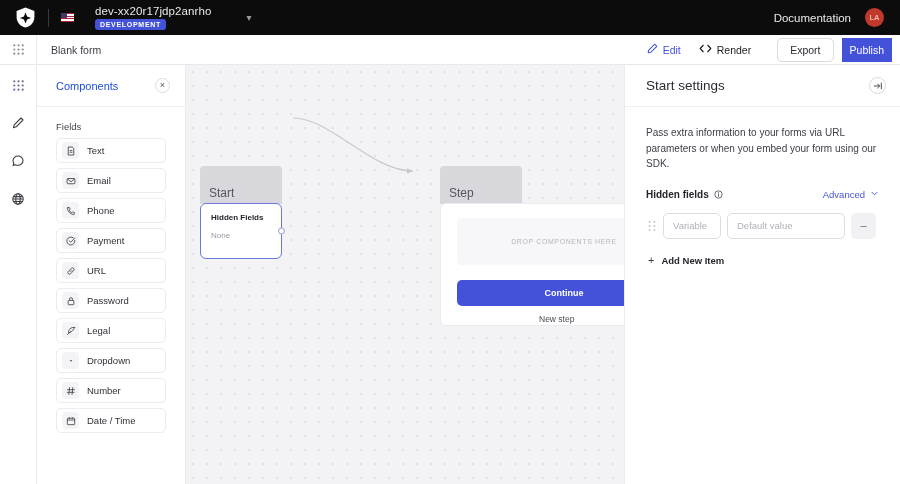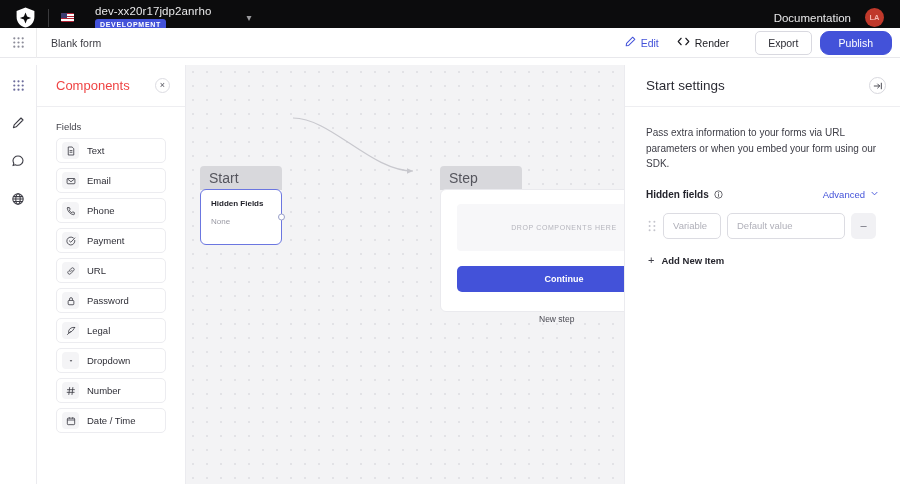--- a/index.html
+++ b/index.html
@@ -45,40 +45,40 @@
   .topright { margin-left: auto; display: flex; align-items: center; gap: 14px; padding-right: 6px; }
   .doclink { color: #e9e9ea; font-size: 11.5px; }
   .avatar {
     width: 19px; height: 19px; border-radius: 50%;
     background: #c0392b; color: #f3b8b0; font-size: 7.5px; font-weight: bold;
     display: flex; align-items: center; justify-content: center;
   }
 
   
   .subbar {
-    position: absolute; top: 28px; left: 0; width: 900px; height: 30px;
+    position: absolute; top: 35px; left: 0; width: 900px; height: 30px;
     background: #fff; border-bottom: 1px solid #e8e8ec;
     display: flex; align-items: center;
   }
   .gridicon { width: 36px; display: flex; align-items: center; justify-content: center; }
   .gridicon svg { display:block; }
   .subdiv { width: 1px; height: 30px; background: #ececed; }
   .formname { font-size: 10.5px; color: #3c3c43; margin-left: 14px; }
   .modes { margin-left: auto; display: flex; align-items: center; gap: 18px; }
   .mode { display: flex; align-items: center; gap: 5px; font-size: 10.5px; }
   .mode.edit { color: #4352d9; }
   .mode.render { color: #1c1c22; }
   .actions { display: flex; align-items: center; gap: 8px; margin-left: 26px; margin-right: 8px; }
   .btn-export {
     font-size: 10.5px; color: #2c2c34; background: #fff;
     border: 1px solid #d9d9e0; border-radius: 5px; padding: 5px 12px;
   }
   .btn-publish {
     font-size: 10.5px; color: #fff; background: #4352d9;
-    border: 1px solid #4352d9; border-radius: 9px; padding: 5px 18px;
+    border: 1px solid #4352d9; border-radius: 0; padding: 5px 7px;
   }
 
   
   .rail {
     position: absolute; top: 65px; left: 0; width: 37px; height: 419px;
     background: #fff; border-right: 1px solid #ebebef;
     display: flex; flex-direction: column; align-items: center;
     padding-top: 9px; gap: 16px;
   }
   .railbtn { width: 22px; height: 22px; display:flex; align-items:center; justify-content:center; }
@@ -86,21 +86,21 @@
 
   
   .comp {
     position: absolute; top: 65px; left: 37px; width: 149px; height: 419px;
     background: #fff; border-right: 1px solid #ebebef; overflow: hidden;
   }
   .comp-head {
     height: 42px; display: flex; align-items: center; justify-content: space-between;
     padding: 0 15px 0 19px; border-bottom: 1px solid #eeeef1;
   }
-  .comp-title { font-size: 13px; color: #ef4444; font-weight: 400; }
+  .comp-title { font-size: 11px; color: #1d4ed8; font-weight: 400; }
   .comp-close {
     width: 15px; height: 15px; border-radius: 50%; border: 1px solid #dcdce2;
     display: flex; align-items: center; justify-content: center;
     font-size: 9px; color: #55555f; line-height: 1;
   }
   .comp-sec { font-size: 9.5px; color: #45454d; padding: 14px 0 6px 19px; }
   .comp-list { padding: 0 19px 0 19px; display: flex; flex-direction: column; gap: 5px; }
   .comp-item {
     height: 25px; border: 1px solid #ececf0; border-radius: 5px;
     display: flex; align-items: center; gap: 8px; padding-left: 5px;
@@ -121,22 +121,22 @@
   
   .canvas {
     position: absolute; top: 65px; left: 186px; width: 438px; height: 419px;
     background-color: #f3f3f5;
     background-image: radial-gradient(#e2e2e6 1px, transparent 1px);
     background-size: 14px 14px;
     overflow: hidden;
   }
   .node { position: absolute; }
   .node-tab {
-    font-size: 14px; color: #55555d; background: #d8d8dc;
-    border-radius: 4px 4px 0 0; padding: 4px 9px 4px; width: max-content;
+    font-size: 12px; color: #55555d; background: #d8d8dc;
+    border-radius: 4px 4px 0 0; padding: 20px 9px 4px; width: max-content;
     min-width: 82px;
   }
   .node-body-start {
     width: 82px; height: 56px; background: #fff; border: 1.5px solid #6b76e0;
     border-radius: 6px; padding: 9px 10px; position: relative; margin-top: -1px;
   }
   .node-t1 { font-size: 8px; font-weight: bold; color: #1f1f27; }
   .node-t2 { font-size: 8px; color: #9a9aa4; margin-top: 9px; }
   .port {
     position: absolute; right: -4px; top: 50%; transform: translateY(-50%);

